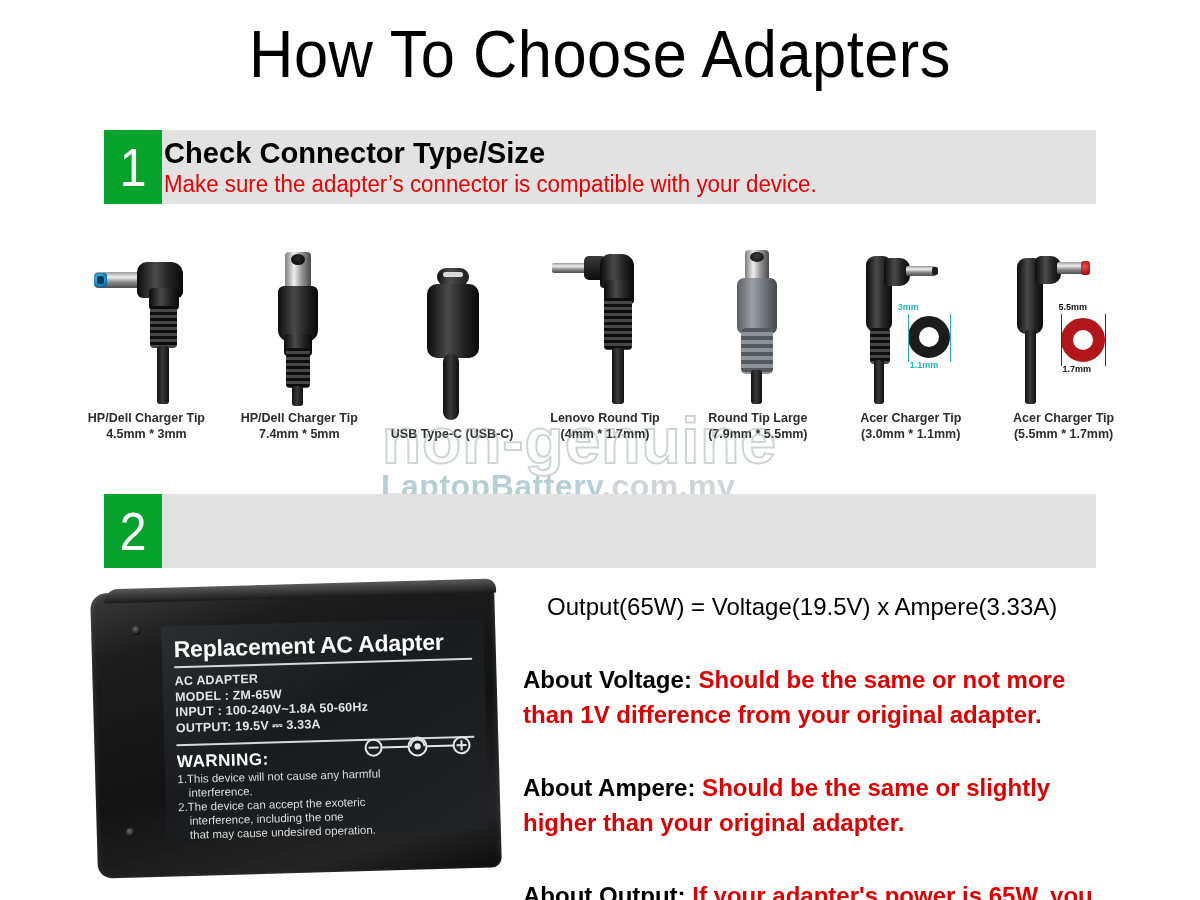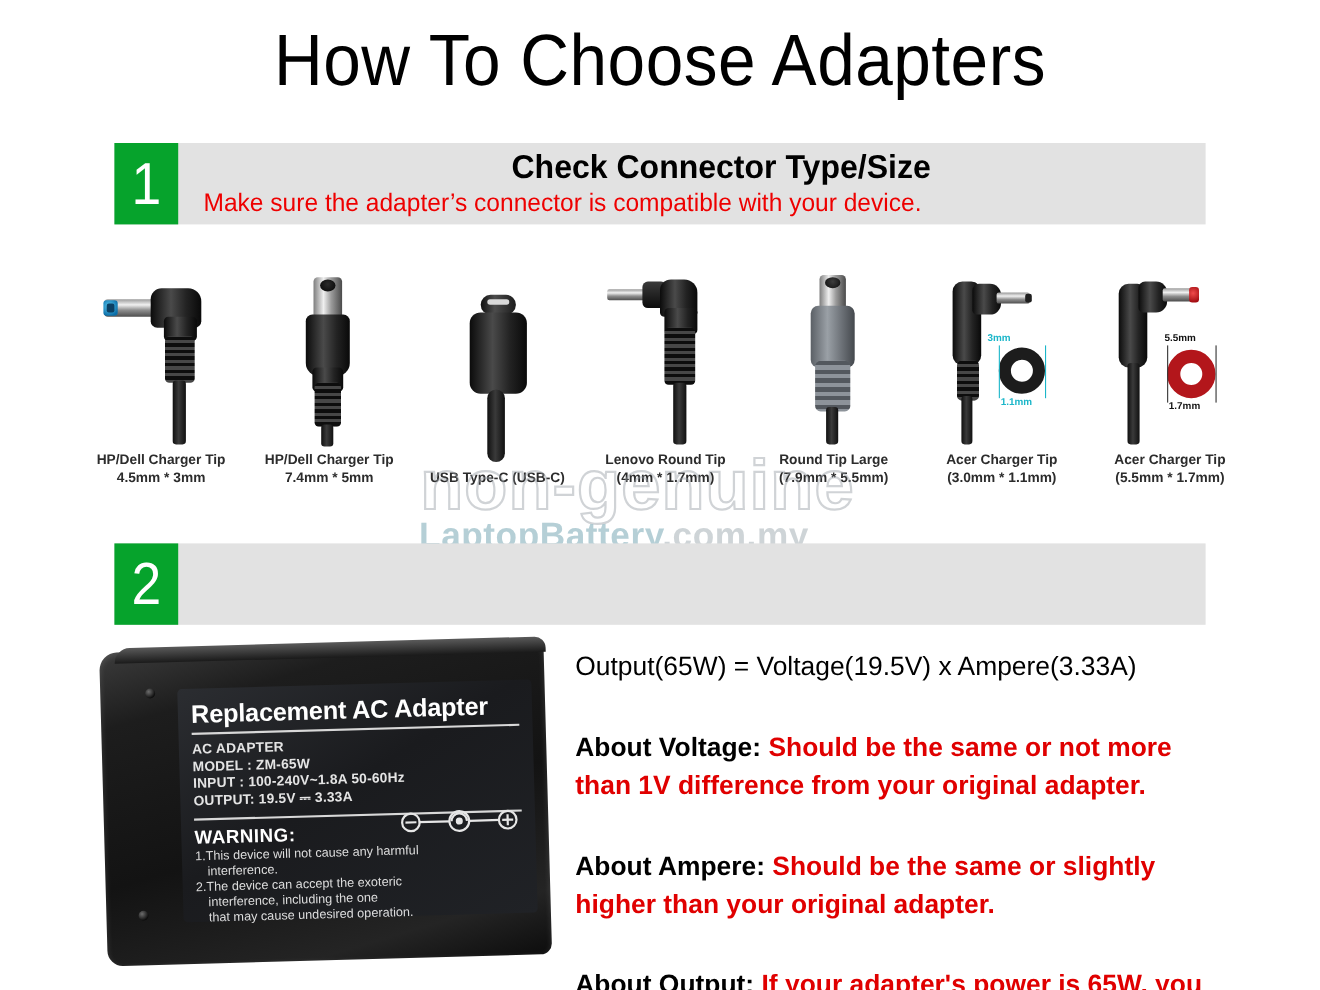--- a/index.html
+++ b/index.html
@@ -40,21 +40,21 @@
     font-size: 54px;
     font-weight: 400;
     line-height: 1;
     transform: scaleX(0.9);
     transform-origin: center;
   }
   .step-badge-wrap {
     width: 58px; flex: 0 0 58px; background: #06a32c;
     display:flex; align-items:center; justify-content:center;
   }
-  .step-texts { padding-left: 23px; display: flex; flex-direction: column; justify-content: center; align-items: flex-end; }
+  .step-texts { padding-left: 2px; display: flex; flex-direction: column; justify-content: center; }
   .step-title {
     font-family: "Liberation Sans Narrow", "Liberation Sans", sans-serif;
     font-size: 30px; font-weight: bold; color: #000;
     line-height: 34px;
     transform: scaleX(0.97); transform-origin: left center;
     white-space: nowrap;
   }
   .step-sub {
     font-family: "Liberation Sans Narrow", "Liberation Sans", sans-serif;
     font-size: 23px; color: #ee0000; line-height: 28px;
@@ -198,20 +198,21 @@
   }
 
   
   #spec-text {
     position: absolute; left: 523px; top: 590px; width: 580px;
   }
   .spec-line {
     font-family: "Liberation Sans Narrow", "Liberation Sans", sans-serif;
     font-size: 24px; line-height: 34px; color: #000;
     white-space: nowrap;
+    margin-left: 24px;
   }
   .spec-para {
     font-family: "Liberation Sans Narrow", "Liberation Sans", sans-serif;
     font-size: 24px; line-height: 35px; color: #e00000; font-weight: bold;
     margin-top: 38px;
   }
   .spec-para .lead { color: #000; font-weight: bold; }
 </style>
 </head>
 <body>

